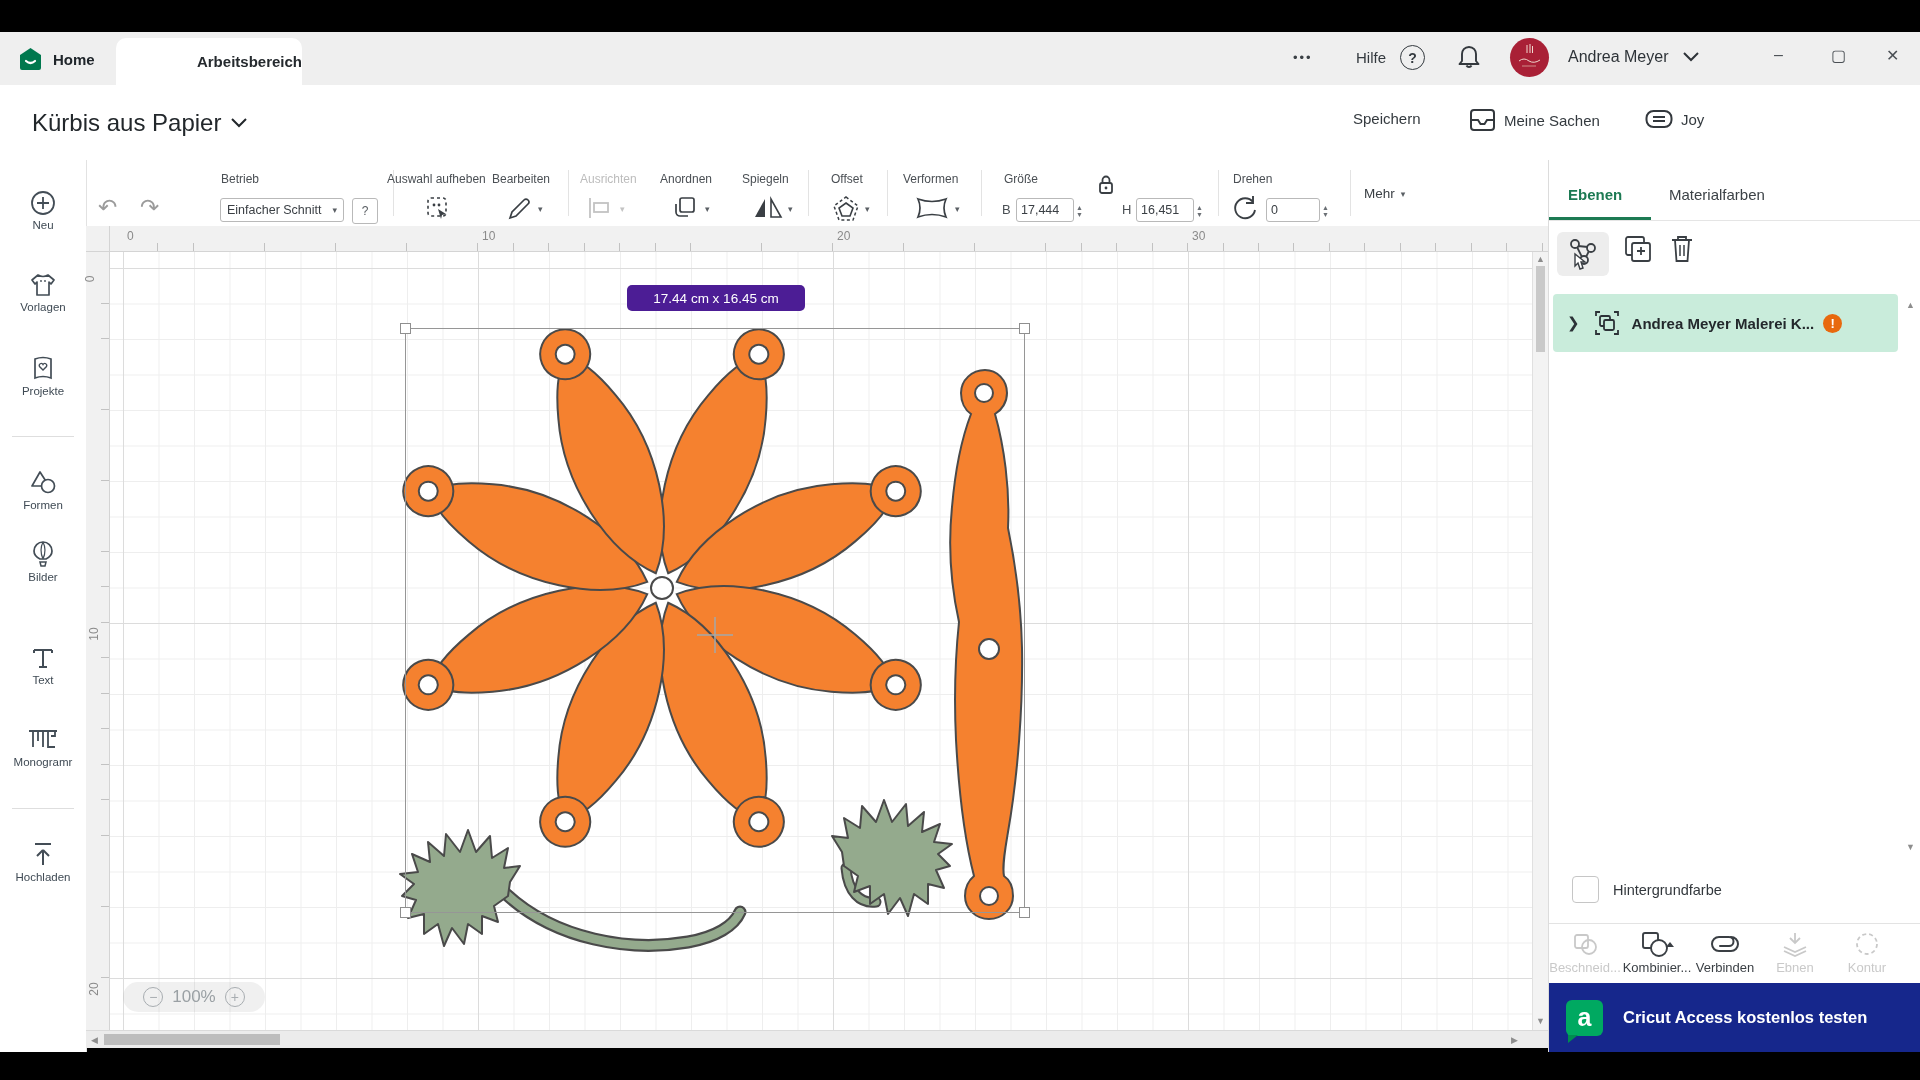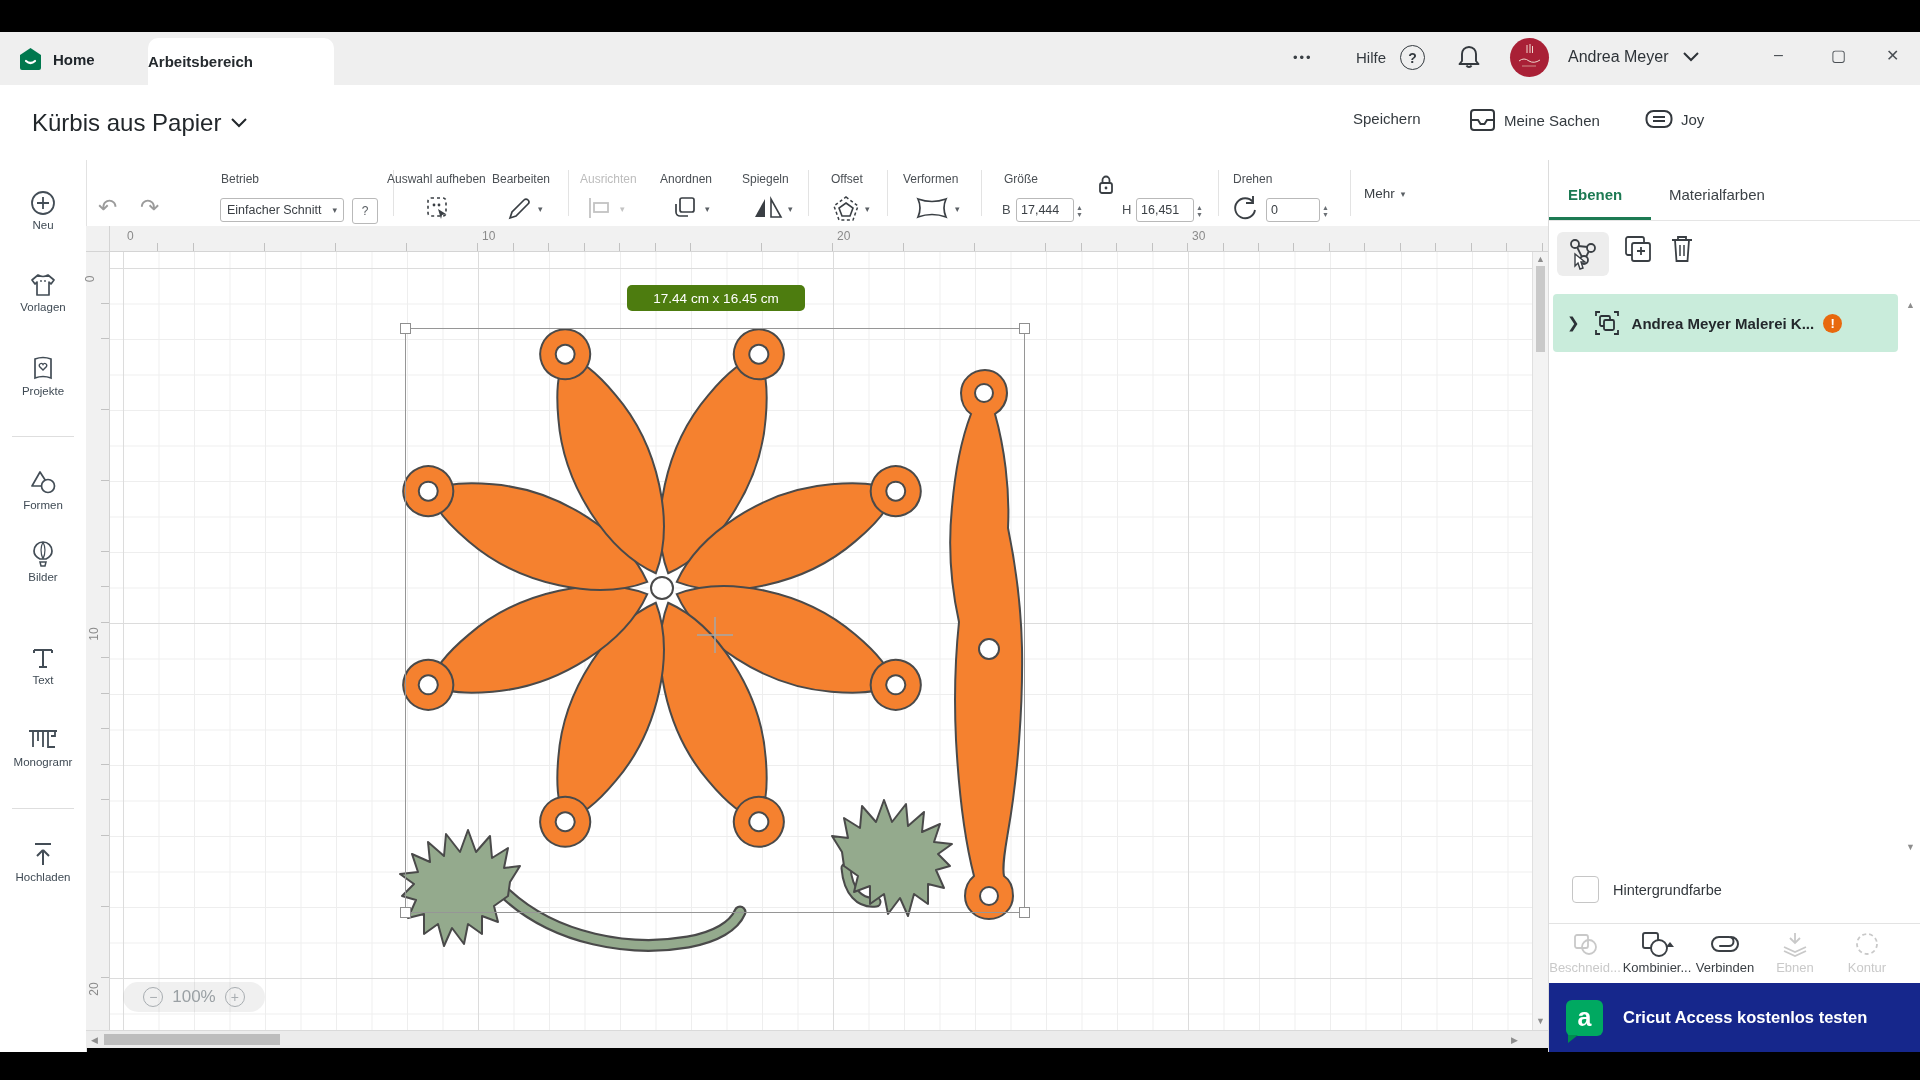--- a/index.html
+++ b/index.html
@@ -1,22 +1,22 @@
 <!DOCTYPE html>
 <html><head>
 <meta charset="utf-8">
 <style>
   html,body{margin:0;padding:0;background:#000;width:1920px;height:1080px;overflow:hidden;
     font-family:"Liberation Sans",sans-serif;-webkit-font-smoothing:antialiased;}
   .abs{position:absolute;}
   #stage{position:relative;width:1592px;height:1080px;background:#000;}
   
   #tabbar{left:0;top:32px;width:1920px;height:53px;background:#efefef;border-bottom:1px solid #e2e2e2;}
-  .tab-active{left:148px;top:6px;width:186px;height:47px;background:#fff;border-radius:10px 10px 0 0;
-    display:flex;align-items:center;justify-content:flex-start;font-size:15px;font-weight:bold;color:#252a2e;}
+  .tab-active{left:116px;top:6px;width:186px;height:47px;background:#fff;border-radius:10px 10px 0 0;
+    display:flex;align-items:center;justify-content:flex-end;font-size:15px;font-weight:bold;color:#252a2e;}
   .home-wrap{left:18px;top:12px;height:30px;display:flex;align-items:center;gap:10px;color:#20262b;font-size:15px;font-weight:bold;}
   
   #header{left:0;top:85px;width:1920px;height:75px;background:#fff;border-bottom:1px solid #e7e7e7;}
   #title{left:32px;top:24px;font-size:24px;font-weight:normal;color:#22272b;display:flex;gap:10px;align-items:center;}
   .hdr-right{display:flex;align-items:center;gap:8px;color:#343a3f;font-size:15px;}
   .make-btn{left:1729px;top:101px;width:166px;height:46px;background:#00784e;border:none;border-radius:23px;
     color:#fff;font-size:16px;font-weight:bold;cursor:pointer;font-family:"Liberation Sans",sans-serif;}
   
   #toolbar{left:86px;top:160px;width:1834px;height:66px;background:#fff;border-bottom:1px solid #d7d7d7;}
   .tb-label{position:absolute;top:12px;font-size:12px;color:#4a4f54;white-space:nowrap;}
@@ -43,21 +43,21 @@
     background:repeating-linear-gradient(to bottom,transparent 0,transparent 34.5px,#c2c2c2 34.5px,#c2c2c2 35.5px);}
   .rv-num{position:absolute;left:1px;font-size:12px;color:#8a8a8a;transform:rotate(-90deg);}
   #canvas{left:110px;top:252px;width:1422px;height:778px;background:#fff;
     background-image:
       linear-gradient(to right,#dcdcdc 1px,transparent 1px),
       linear-gradient(to bottom,#dcdcdc 1px,transparent 1px),
       linear-gradient(to right,#eeeeee 1px,transparent 1px),
       linear-gradient(to bottom,#eeeeee 1px,transparent 1px);
     background-size:355px 355px,355px 355px,35.5px 35.5px,35.5px 35.5px;
     background-position:13px 16px;}
-  #size-tip{left:627px;top:285px;width:178px;height:26px;background:#4d7c0f;border-radius:5px;color:#fff;
+  #size-tip{left:627px;top:285px;width:178px;height:26px;background:#4c1d95;border-radius:5px;color:#fff;
     font-size:13.5px;display:flex;align-items:center;justify-content:center;}
   #sel-box{left:405px;top:328px;width:620px;height:585px;border:1.5px solid #969696;box-sizing:border-box;}
   .handle{position:absolute;width:11px;height:11px;background:#fff;border:1.5px solid #8f8f8f;box-sizing:border-box;}
   #zoom-pill{left:123px;top:982px;width:142px;height:30px;border-radius:16px;background:rgba(160,160,160,0.16);
     display:flex;align-items:center;justify-content:center;gap:9px;color:#9aa0a4;font-size:17px;}
   .zoom-circ{width:20px;height:20px;border:1.5px solid #a8adb1;border-radius:50%;display:flex;align-items:center;justify-content:center;
     font-size:14px;line-height:1;color:#a8adb1;box-sizing:border-box;}
   #hscroll{left:86px;top:1030px;width:1462px;height:18px;background:#ececec;border-top:1px solid #dadada;box-sizing:border-box;}
   #hthumb{position:absolute;left:18px;top:3px;width:176px;height:11px;background:#bdbdbd;}
   #vscroll{left:1532px;top:252px;width:16px;height:778px;background:#f3f3f3;border-left:1px solid #e0e0e0;box-sizing:border-box;}

